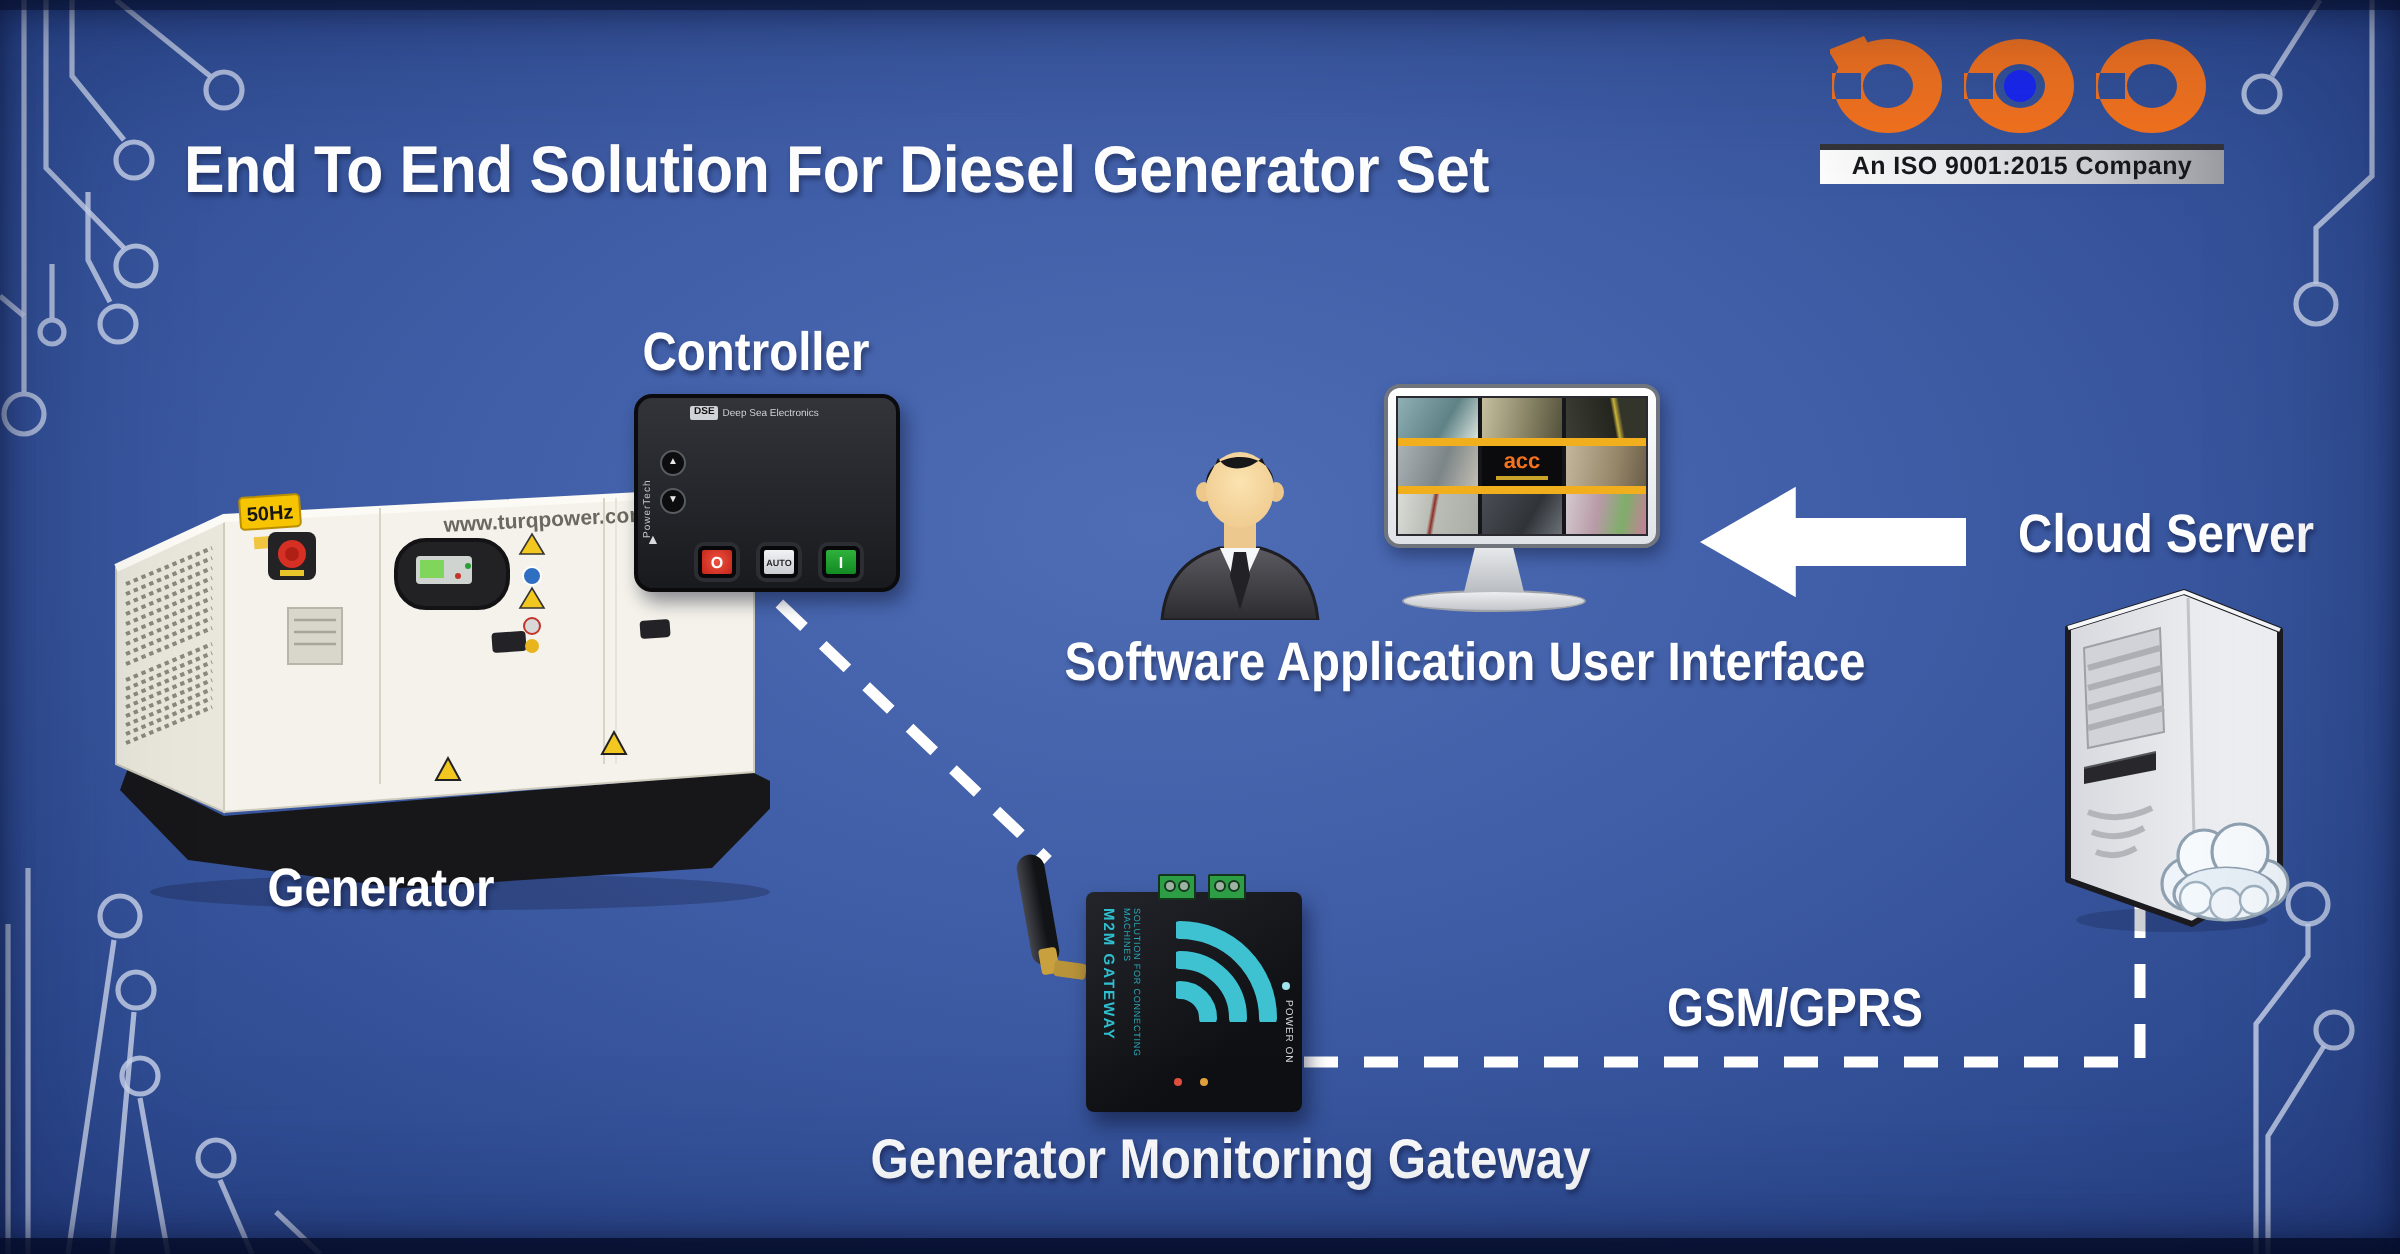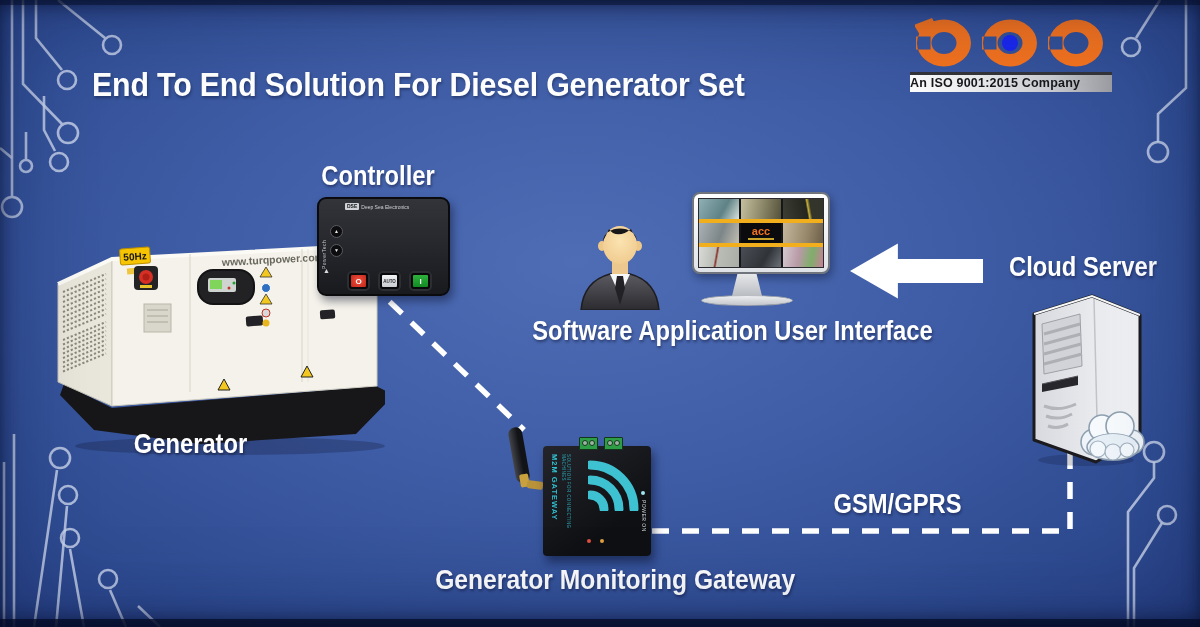--- a/index.html
+++ b/index.html
@@ -30,21 +30,21 @@
   .lbl-swui{left:500px;top:316px;width:465px;font-size:27px;}
   .lbl-cloud{left:993px;top:252px;width:180px;font-size:27px;}
   .lbl-gateway{left:413px;top:564px;width:370px;font-size:28px;}
   .lbl-gsm{left:820px;top:489px;width:155px;font-size:27px;}
   
   .logo{left:910px;top:16px;width:202px;}
   .logo-letters{margin-left:5px;}
   .logo-letters .glyph{fill:var(--orange);}
   .logo-iso{margin-top:2px;height:17px;line-height:17px;border-top:3px solid #33343a;
     background:linear-gradient(90deg,#fdfdfd,#e8e9eb 35%,#c9cbd0 70%,#9b9da3);
-    color:#17181c;font-size:12.5px;font-weight:bold;letter-spacing:.2px;}
+    color:#17181c;font-size:12.5px;font-weight:bold;text-align:center;letter-spacing:.2px;}
   
   .links{left:0;top:0;}
   .links path{fill:none;stroke:#fff;stroke-width:5.5;stroke-dasharray:17 13;}
   
   .block-arrow{left:850px;top:241px;width:133px;height:60px;background:#fff;
     clip-path:polygon(0 50%,36% 4%,36% 30%,100% 30%,100% 70%,36% 70%,36% 96%);
     filter:drop-shadow(2px 3px 3px rgba(10,15,40,.35));}
   
   .ctrl{left:317px;top:197px;width:129px;height:95px;border-radius:9px;
     background:linear-gradient(#33343a,#191a1e);border:2px solid #0b0b0e;

